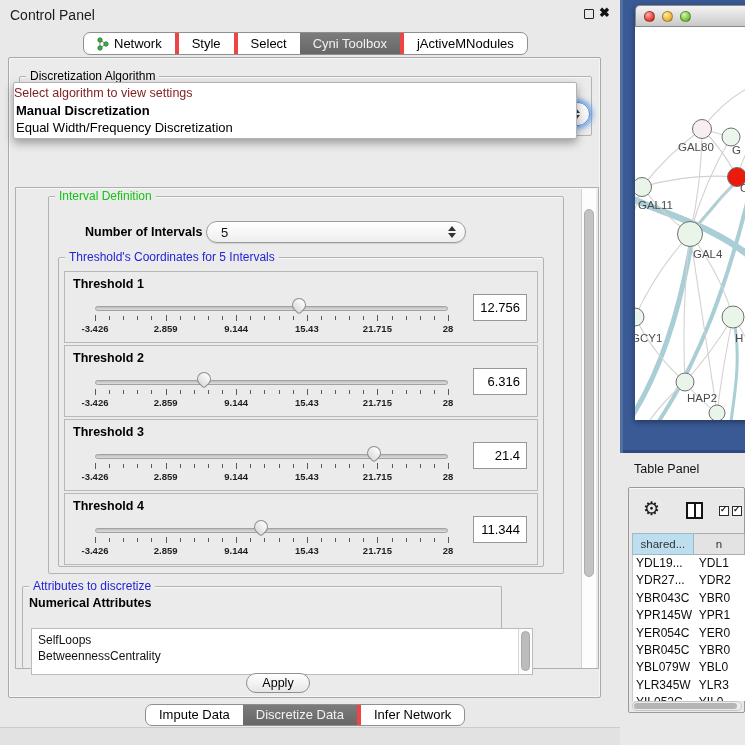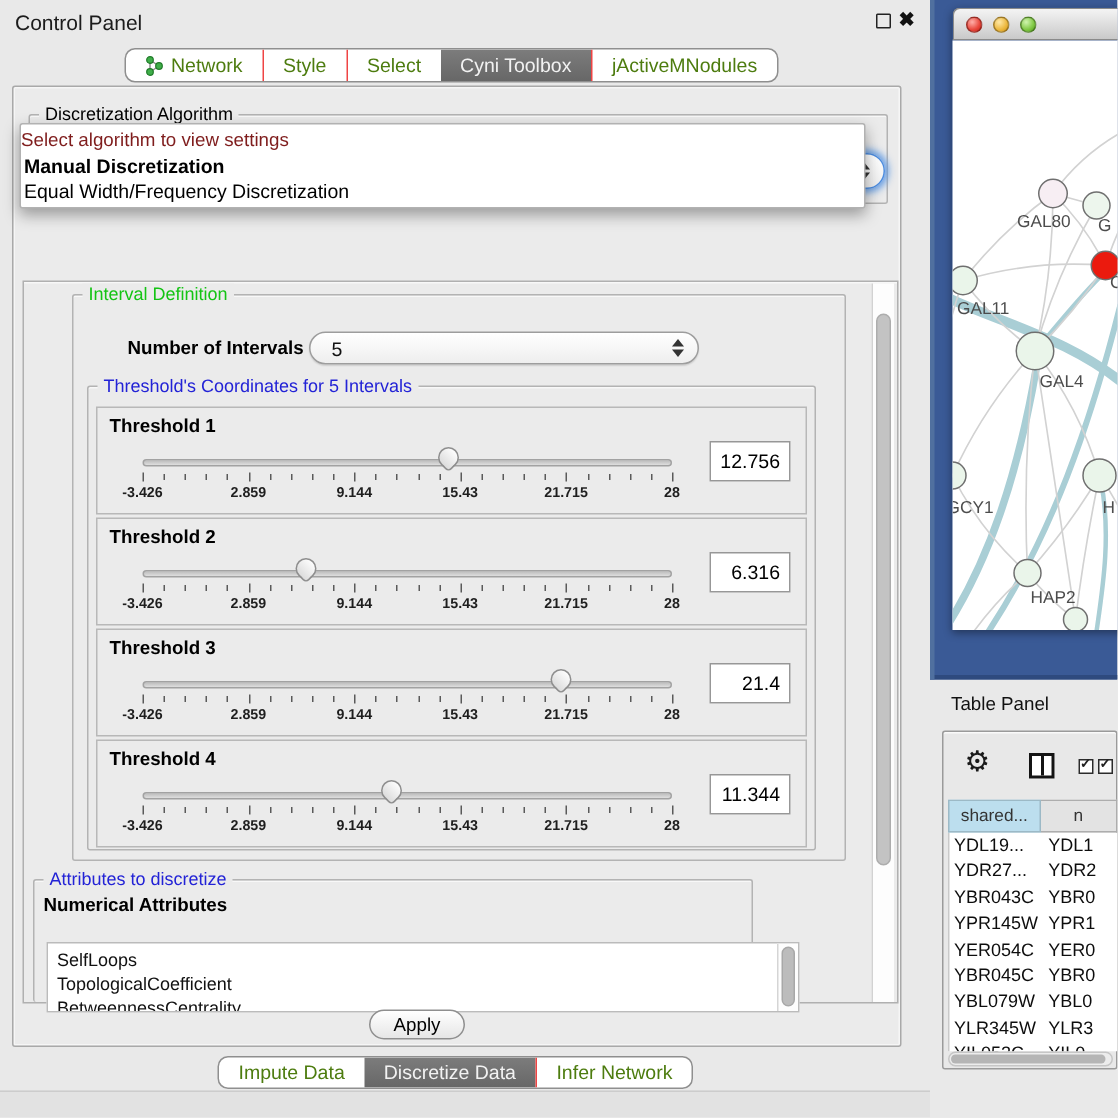--- a/index.html
+++ b/index.html
@@ -7,22 +7,22 @@
   body { position:relative; overflow:hidden; background:#e9e9e9;
          font-family:"Liberation Sans", sans-serif; color:#111; }
   .abs { position:absolute; }
 
   
   .titlebar-text { left:10px; top:7px; font-size:14px; color:#1c1c1c; }
   .float-btn { left:584px; top:9px; width:10px; height:10px; border:1.5px solid #222; border-radius:1px; }
   .close-btn { left:599px; top:5px; font-size:13px; font-weight:bold; color:#111; }
 
   .tabstrip { display:flex; background:#fff; border:1px solid #8f8f8f; border-radius:7px; overflow:hidden; height:23px; }
-  .tabstrip .tab { padding:0 13px; line-height:21px; font-size:13px; color:#4d7c0f; white-space:nowrap; display:flex; align-items:center; gap:5px; }
-  .tabstrip .tab.sep { border-left:1px solid #ef4444; }
+  .tabstrip .tab { padding:0 13px; line-height:21px; font-size:13px; color:#000000; white-space:nowrap; display:flex; align-items:center; gap:5px; }
+  .tabstrip .tab.sep { border-left:4px solid #ef4444; }
   .tabstrip .tab.selected { background:linear-gradient(#7c7c7c,#676767); color:#f2f2f2; }
   .top-tabs { left:83px; top:32px; }
   .bottom-tabs { left:145px; top:704px; height:22px; }
   .bottom-tabs .tab { line-height:20px; }
 
   
   .main-panel { left:8px; top:57px; width:593px; height:641px; background:#ebebeb;
                 border:1px solid #a9a9a9; border-radius:2px; box-shadow:inset 0 0 0 1px #f6f6f6; }
   .group { position:absolute; border:1px solid #b3b3b3; border-radius:2px; box-shadow:inset 0 1px 0 #f8f8f8; }
   .gtitle { position:absolute; top:-8px; left:6px; background:#ebebeb; padding:0 4px; font-size:12px; line-height:15px; white-space:nowrap; }
@@ -350,21 +350,20 @@
           <div class="valuebox">11.344</div>
         </div>
       </div>
     </div>
 
     <div class="group" style="left:6px; top:398px; width:480px; height:82px; border-bottom:none;">
       <span class="gtitle blue">Attributes to discretize</span>
       <span class="numlabel" style="left:6px; top:9px;">Numerical Attributes</span>
       <div class="attrlist" style="left:8px; top:41px; width:502px; height:47px;">
         <div class="item" style="padding-top:3px;">SelfLoops</div>
-        <div class="item">TopologicalCoefficient</div>
         <div class="item">BetweennessCentrality</div>
         <div class="list-vsb">
             <div class="thumb"></div>
           </div>
       </div>
     </div>
   </div>
 
   <div class="abs apply-btn">Apply</div>
 </div>

